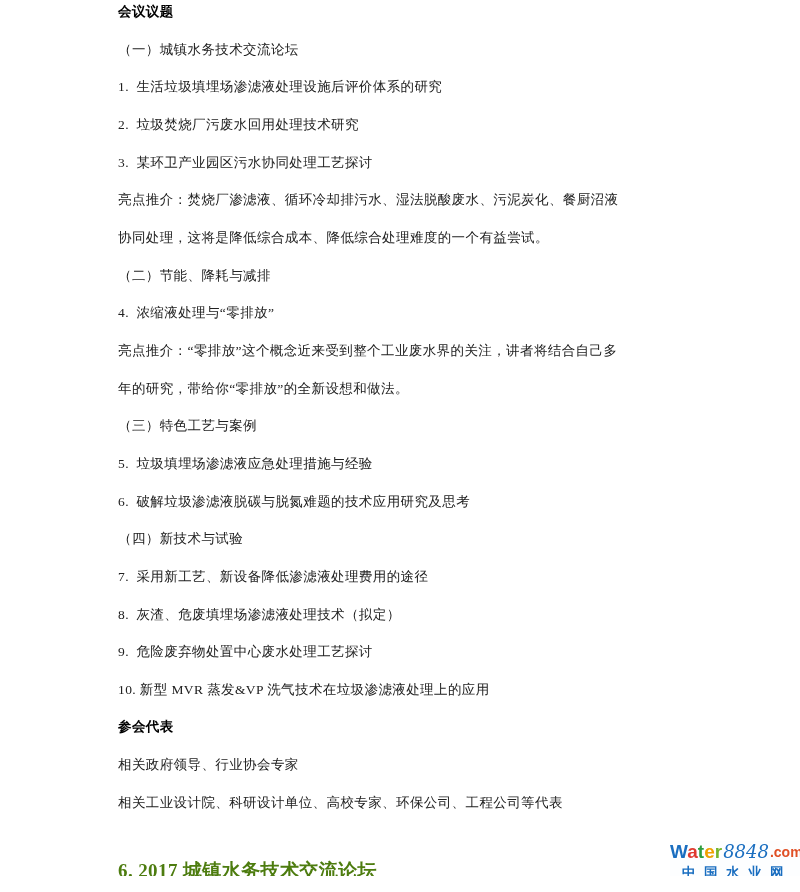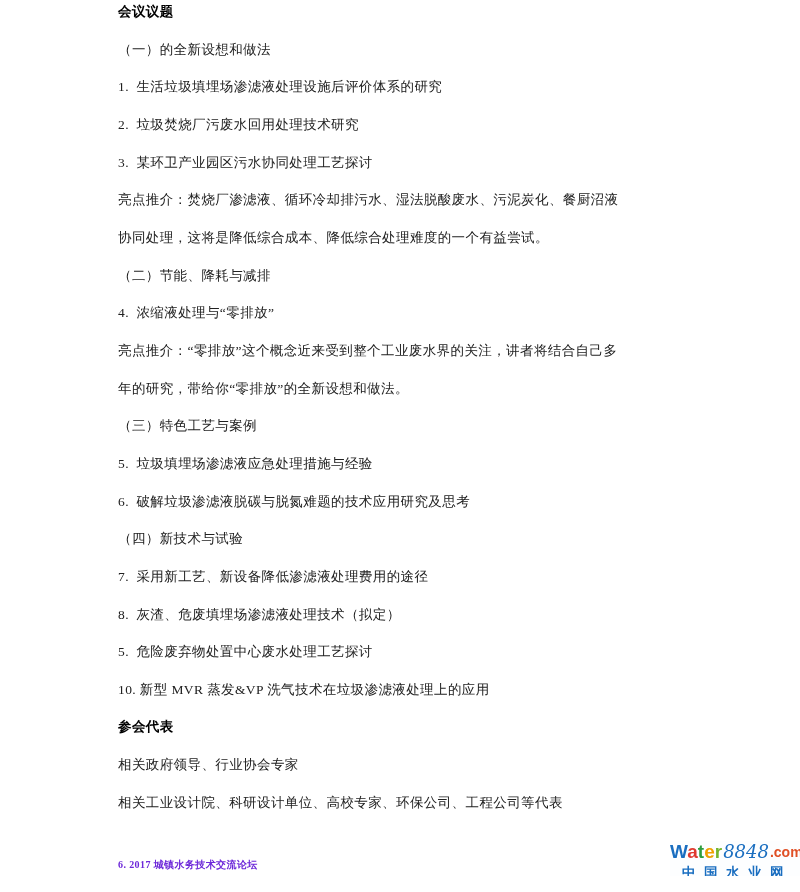--- a/index.html
+++ b/index.html
@@ -27,24 +27,24 @@
   }
   .para.bold {
     font-weight: bold;
     color: #000000;
   }
   .footer-text {
     position: absolute;
     left: 118px;
     top: 858px;
     margin: 0;
-    font-size: 10px;
+    font-size: 19px;
     font-weight: bold;
     letter-spacing: 0.4px;
-    color: #6d28d9;
+    color: #4d7c0f;
     white-space: pre;
   }
   .logo {
     position: absolute;
     left: 670px;
     top: 841px;
     width: 130px;
     text-align: left;
     background: #fdfeff;
   }
@@ -83,37 +83,37 @@
     margin-top: 1px;
   }
 </style>
 </head>
 <body>
 
 <div class="page">
 
   <div class="content">
     <p class="para bold">会议议题</p>
-    <p class="para">（一）的全新设想和做法</p>
+    <p class="para">（一）城镇水务技术交流论坛</p>
     <p class="para">1.  生活垃圾填埋场渗滤液处理设施后评价体系的研究</p>
     <p class="para">2.  垃圾焚烧厂污废水回用处理技术研究</p>
     <p class="para">3.  某环卫产业园区污水协同处理工艺探讨</p>
     <p class="para">亮点推介：焚烧厂渗滤液、循环冷却排污水、湿法脱酸废水、污泥炭化、餐厨沼液</p>
     <p class="para">协同处理，这将是降低综合成本、降低综合处理难度的一个有益尝试。</p>
     <p class="para">（二）节能、降耗与减排</p>
     <p class="para">4.  浓缩液处理与“零排放”</p>
     <p class="para">亮点推介：“零排放”这个概念近来受到整个工业废水界的关注，讲者将结合自己多</p>
     <p class="para">年的研究，带给你“零排放”的全新设想和做法。</p>
     <p class="para">（三）特色工艺与案例</p>
     <p class="para">5.  垃圾填埋场渗滤液应急处理措施与经验</p>
     <p class="para">6.  破解垃圾渗滤液脱碳与脱氮难题的技术应用研究及思考</p>
     <p class="para">（四）新技术与试验</p>
     <p class="para">7.  采用新工艺、新设备降低渗滤液处理费用的途径</p>
     <p class="para">8.  灰渣、危废填埋场渗滤液处理技术（拟定）</p>
-    <p class="para">5.  危险废弃物处置中心废水处理工艺探讨</p>
+    <p class="para">9.  危险废弃物处置中心废水处理工艺探讨</p>
     <p class="para">10. 新型 MVR 蒸发&amp;VP 洗气技术在垃圾渗滤液处理上的应用</p>
     <p class="para bold">参会代表</p>
     <p class="para">相关政府领导、行业协会专家</p>
     <p class="para">相关工业设计院、科研设计单位、高校专家、环保公司、工程公司等代表</p>
   </div>
 
   <p class="footer-text">6. 2017 城镇水务技术交流论坛</p>
 
   <div class="logo">
     <div class="logo-row1">

